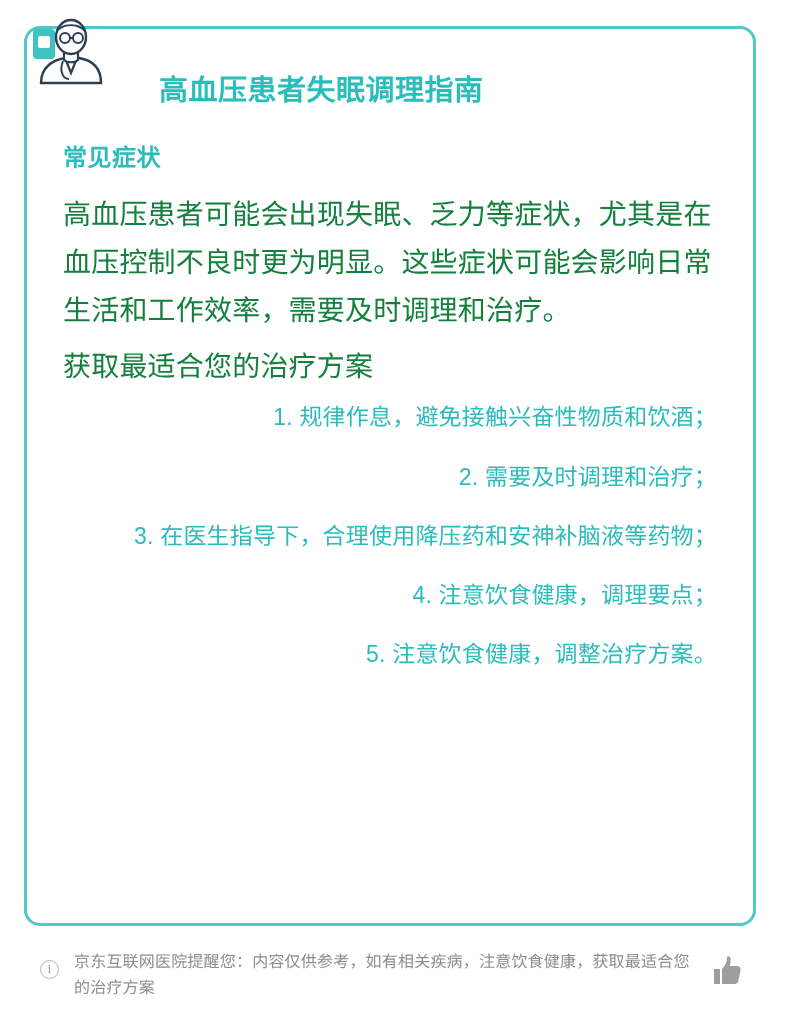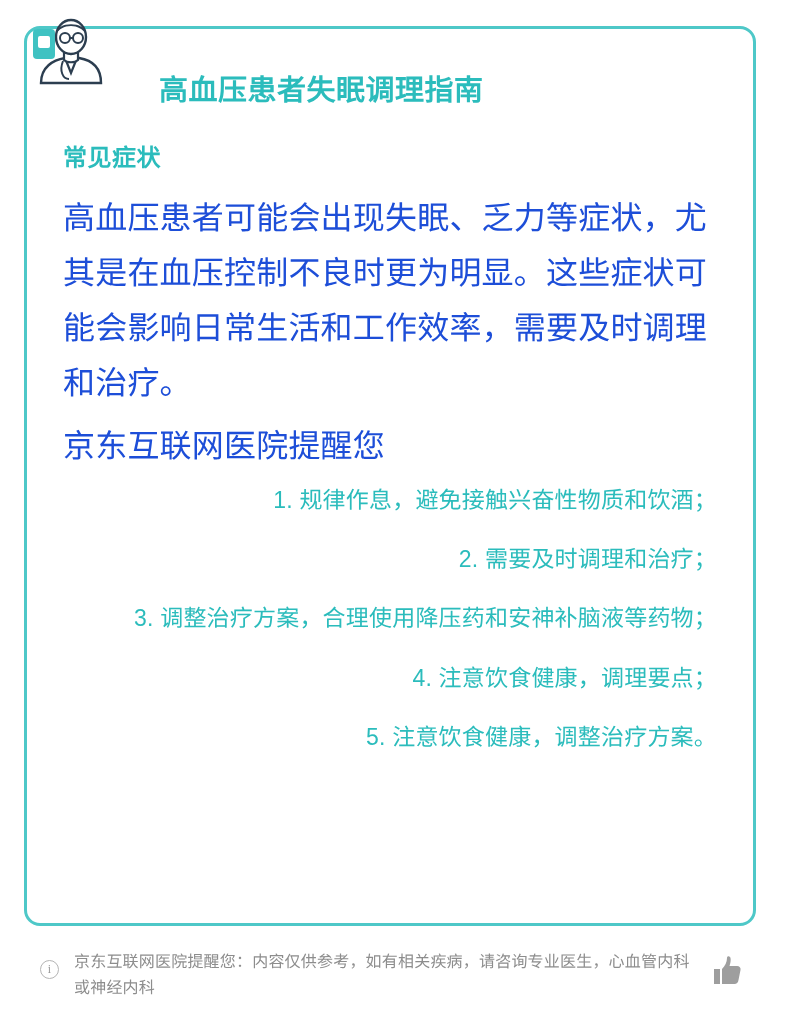--- a/index.html
+++ b/index.html
@@ -61,23 +61,23 @@
     font-size: 24px;
     font-weight: 700;
     color: #2bbcbc;
     letter-spacing: 0.5px;
   }
   .h2:first-of-type { margin-top: 8px; }
 
   
   .para {
     margin: 0 0 8px 0;
-    font-size: 32px;
+    font-size: 28px;
     line-height: 1.72;
-    color: #1d4ed8;
+    color: #15803d;
     letter-spacing: 0.2px;
   }
 
   
   ol.tips {
     margin: 0;
     padding: 0;
     list-style: none;
     counter-reset: tipnum;
     text-align: right;
@@ -160,35 +160,35 @@
 
         <path d="M30 48 C26 58, 30 66, 36 66" fill="none" stroke="#2c3e50" stroke-width="2"></path>
       </svg>
     </span>
 
     <h1 class="title">高血压患者失眠调理指南</h1>
 
     <h2 class="h2">常见症状</h2>
     <p class="para">高血压患者可能会出现失眠、乏力等症状，尤其是在血压控制不良时更为明显。这些症状可能会影响日常生活和工作效率，需要及时调理和治疗。</p>
 
-    <p class="para">京东互联网医院提醒您</p>
+    <p class="para">获取最适合您的治疗方案</p>
 
     <ol class="tips">
       <li>规律作息，避免接触兴奋性物质和饮酒；</li>
       <li>需要及时调理和治疗；</li>
-      <li>调整治疗方案，合理使用降压药和安神补脑液等药物；</li>
+      <li>在医生指导下，合理使用降压药和安神补脑液等药物；</li>
       <li>注意饮食健康，调理要点；</li>
       <li>注意饮食健康，调整治疗方案。</li>
     </ol>
 
   </div>
 
   <div class="footer">
     <span class="info-icon">i</span>
-    <span class="footer-text">京东互联网医院提醒您：内容仅供参考，如有相关疾病，请咨询专业医生，心血管内科或神经内科</span>
+    <span class="footer-text">京东互联网医院提醒您：内容仅供参考，如有相关疾病，注意饮食健康，获取最适合您的治疗方案</span>
     <span class="thumb-icon">
       <svg width="34" height="34" viewBox="0 0 34 34" xmlns="http://www.w3.org/2000/svg">
         <path d="M4 15 h6 v15 H4 z" fill="#9e9e9e"></path>
         <path d="M12 15 C15 12, 17 8, 17 4 C17 2, 19 2, 20 3 C21 4, 21 8, 19.5 12 L27 12 C29.5 12, 31 14, 30.5 16 L28.5 26 C28.2 28.6, 26.6 30, 24.5 30 L12 30 Z" fill="#9e9e9e"></path>
       </svg>
     </span>
   </div>
 
 </div>
 

